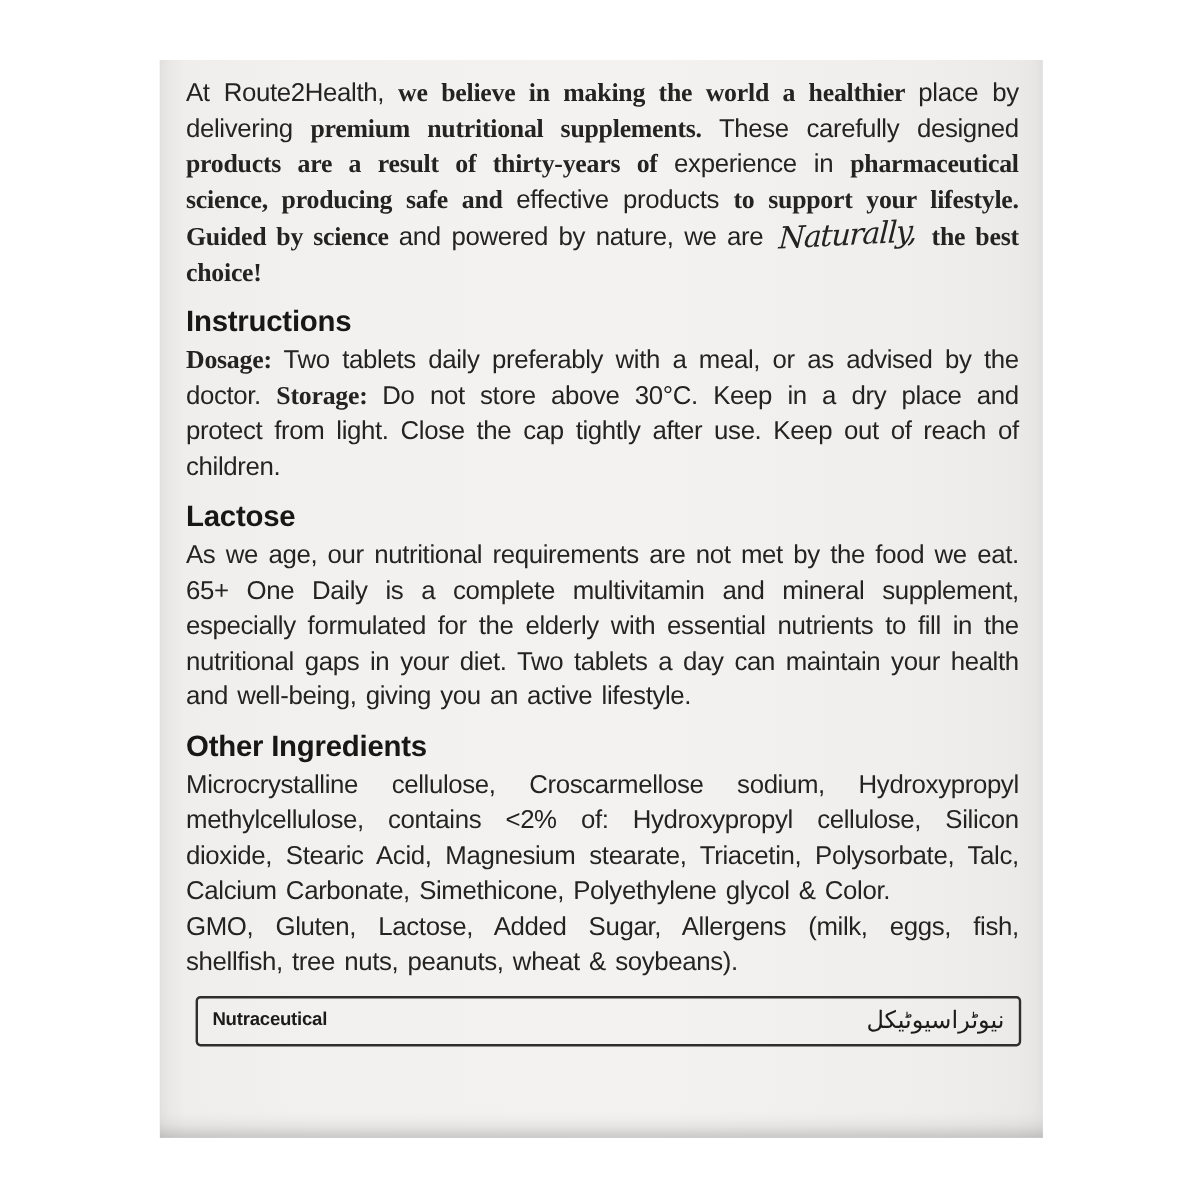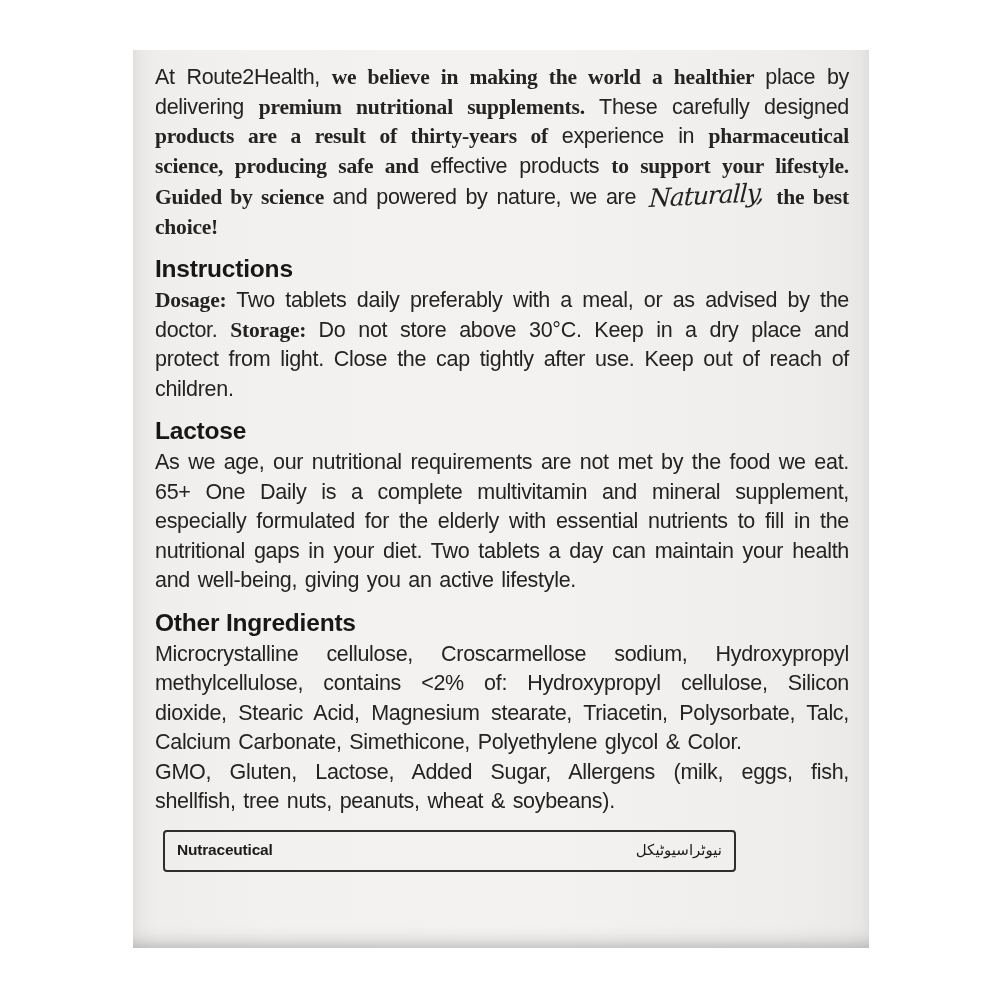--- a/index.html
+++ b/index.html
@@ -45,35 +45,35 @@
   .section-title {
     font-size: 24.5px;
     font-weight: 700;
     letter-spacing: -0.2px;
     color: #171717;
     margin: 13px 0 3px 0;
   }
 
   .footer-box {
     margin: 13px 0 0 8px;
-    width: 573px;
+    width: 688px;
     border: 2px solid #2e2e2e;
     border-radius: 4px;
     padding: 6px 12px 8px 12px;
     display: flex;
     justify-content: space-between;
     align-items: stretch;
     background: transparent;
   }
   .fb-left { font-size: 16.5px; line-height: 23px; color: #1b1b1b; letter-spacing: -0.2px; }
   .fb-left .fb-bold { font-weight: 700; font-size: 15.5px; }
   .fb-right {
     direction: rtl;
     text-align: right;
-    font-size: 15px;
+    font-size: 20px;
     line-height: 24px;
     color: #1b1b1b;
     font-family: "DejaVu Sans", sans-serif;
   }
 </style>
 </head>
 <body>
 
 <div class="page">
   <div class="label">

